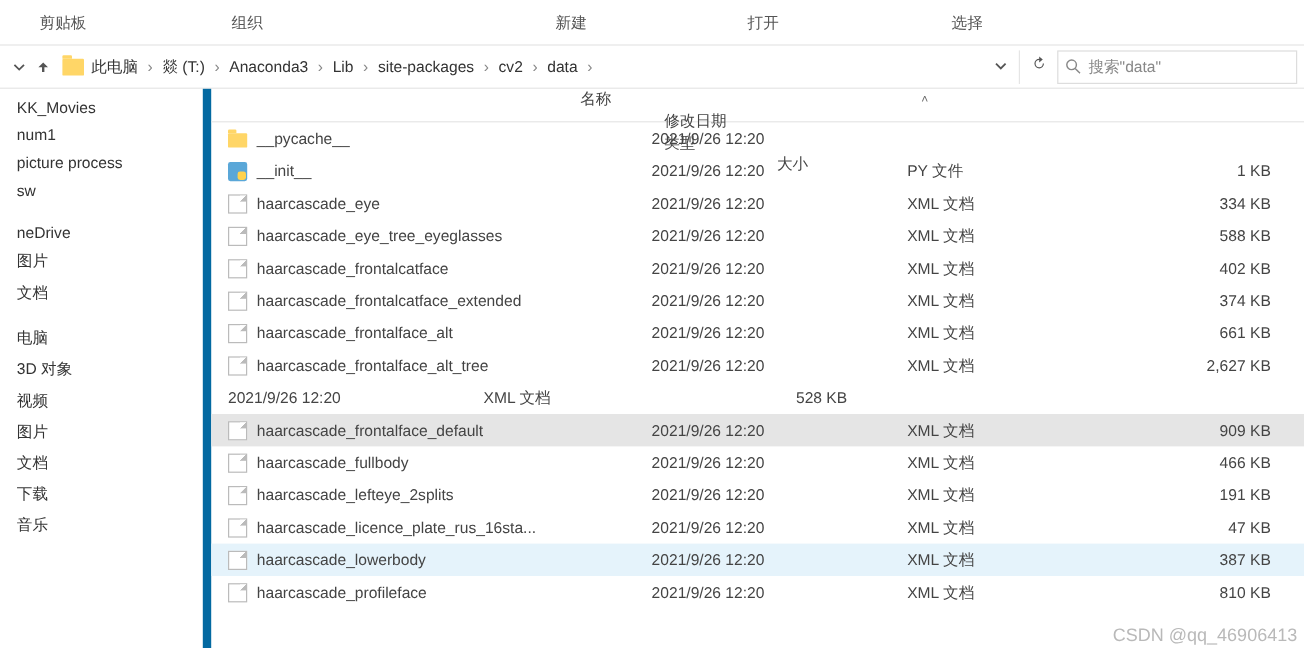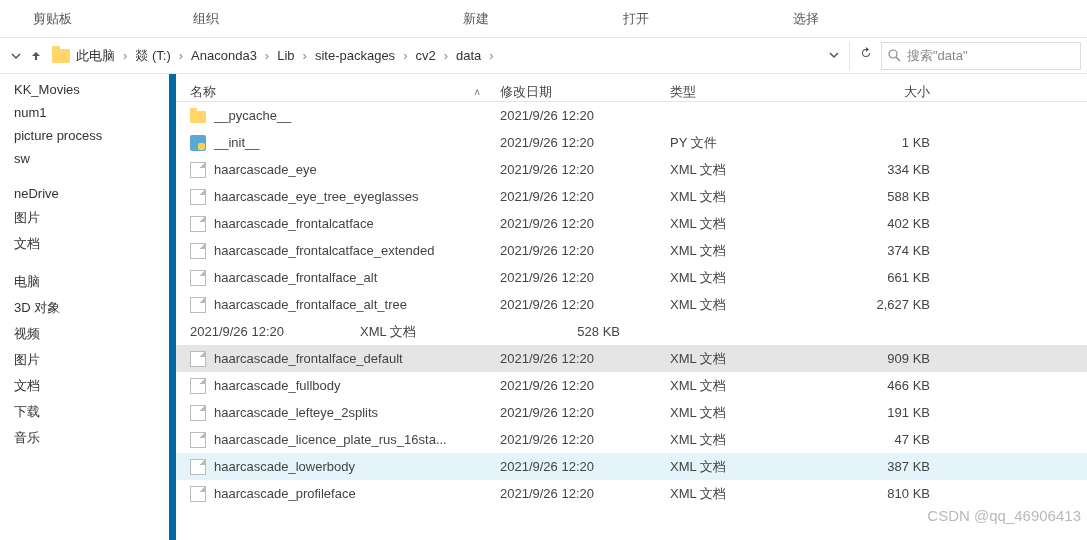--- a/index.html
+++ b/index.html
@@ -22,41 +22,41 @@
 .addr-dd { color: #555; margin-right: 10px; }
 .refresh { width: 32px; text-align: center; color: #444; border-left: 1px solid #e5e5e5; height: 28px; line-height: 28px; }
 .search-box { display: flex; align-items: center; width: 200px; height: 28px; border: 1px solid #ddd; padding: 0 6px; color: #888; gap: 6px; }
 
 .main { display: flex; height: calc(540px - 74px); }
 .sidebar { width: 164px; border-right: 7px solid #0369a1; padding-top: 4px; margin-left: 12px; }
 .side-item { padding: 4px 6px 4px 2px; color: #333; white-space: nowrap; overflow: hidden; }
 .side-spacer { height: 12px; }
 
 .content { flex: 1; overflow: hidden; }
-.cols { display: flex; border-bottom: 1px solid #e5e5e5; height: 28px; align-items: flex-end; color: #444; padding-left: 14px; }
+.cols { display: flex; border-bottom: 1px solid #e5e5e5; height: 28px; align-items: center; color: #444; padding-left: 14px; flex-direction: column; }
 .c-name { width: 310px; display: flex; align-items: center; gap: 6px; }
 .c-date { width: 170px; }
 .c-type { width: 170px; }
 .c-size { width: 110px; text-align: right; padding-right: 20px; }
 .sort-caret { font-size: 10px; color: #666; margin-left: auto; margin-right: 20px; }
 
 .rows { }
-.row { display: flex; height: 27px; align-items: center; padding-left: 14px; color: #444; }
+.row { display: flex; height: 27px; align-items: center; padding-left: 14px; color: #444; gap: 43px; }
 .row.selected { background: #e5e5e5; }
 .row.hover { background: #e5f3fb; }
 .row .c-name { display: flex; align-items: center; gap: 8px; }
 .ico { width: 16px; height: 16px; flex-shrink: 0; }
 .ico-folder { background: #ffd667; border-radius: 1px; height: 12px; margin-top: 2px; position: relative; }
 .ico-folder::before { content: ""; position: absolute; top: -3px; left: 0; width: 7px; height: 3px; background: #ffd667; border-radius: 1px 1px 0 0; }
 .ico-py { background: #5aa7d8; border-radius: 2px; position: relative; }
 .ico-py::after { content: ""; position: absolute; bottom: 1px; right: 1px; width: 7px; height: 7px; background: #ffd24d; border-radius: 2px; }
 .ico-file { border: 1px solid #bbb; background: #fff; height: 16px; position: relative; }
 .ico-file::before { content: ""; position: absolute; top: 0; right: 0; width: 5px; height: 5px; background: linear-gradient(135deg, #fff 48%, #bbb 50%); }
 
-.watermark { position: absolute; right: 6px; bottom: 16px; color: #b9b9b9; font-size: 15px; pointer-events: none; }
+.watermark { position: absolute; right: 6px; bottom: 2px; color: #b9b9b9; font-size: 15px; pointer-events: none; }
 </style>
 </head>
 <body>
 
 <div class="ribbon-labels">
   <div class="rb-clip">剪贴板</div>
   <div class="rb-org">组织</div>
   <div class="rb-new">新建</div>
   <div class="rb-open">打开</div>
   <div class="rb-sel">选择</div>

